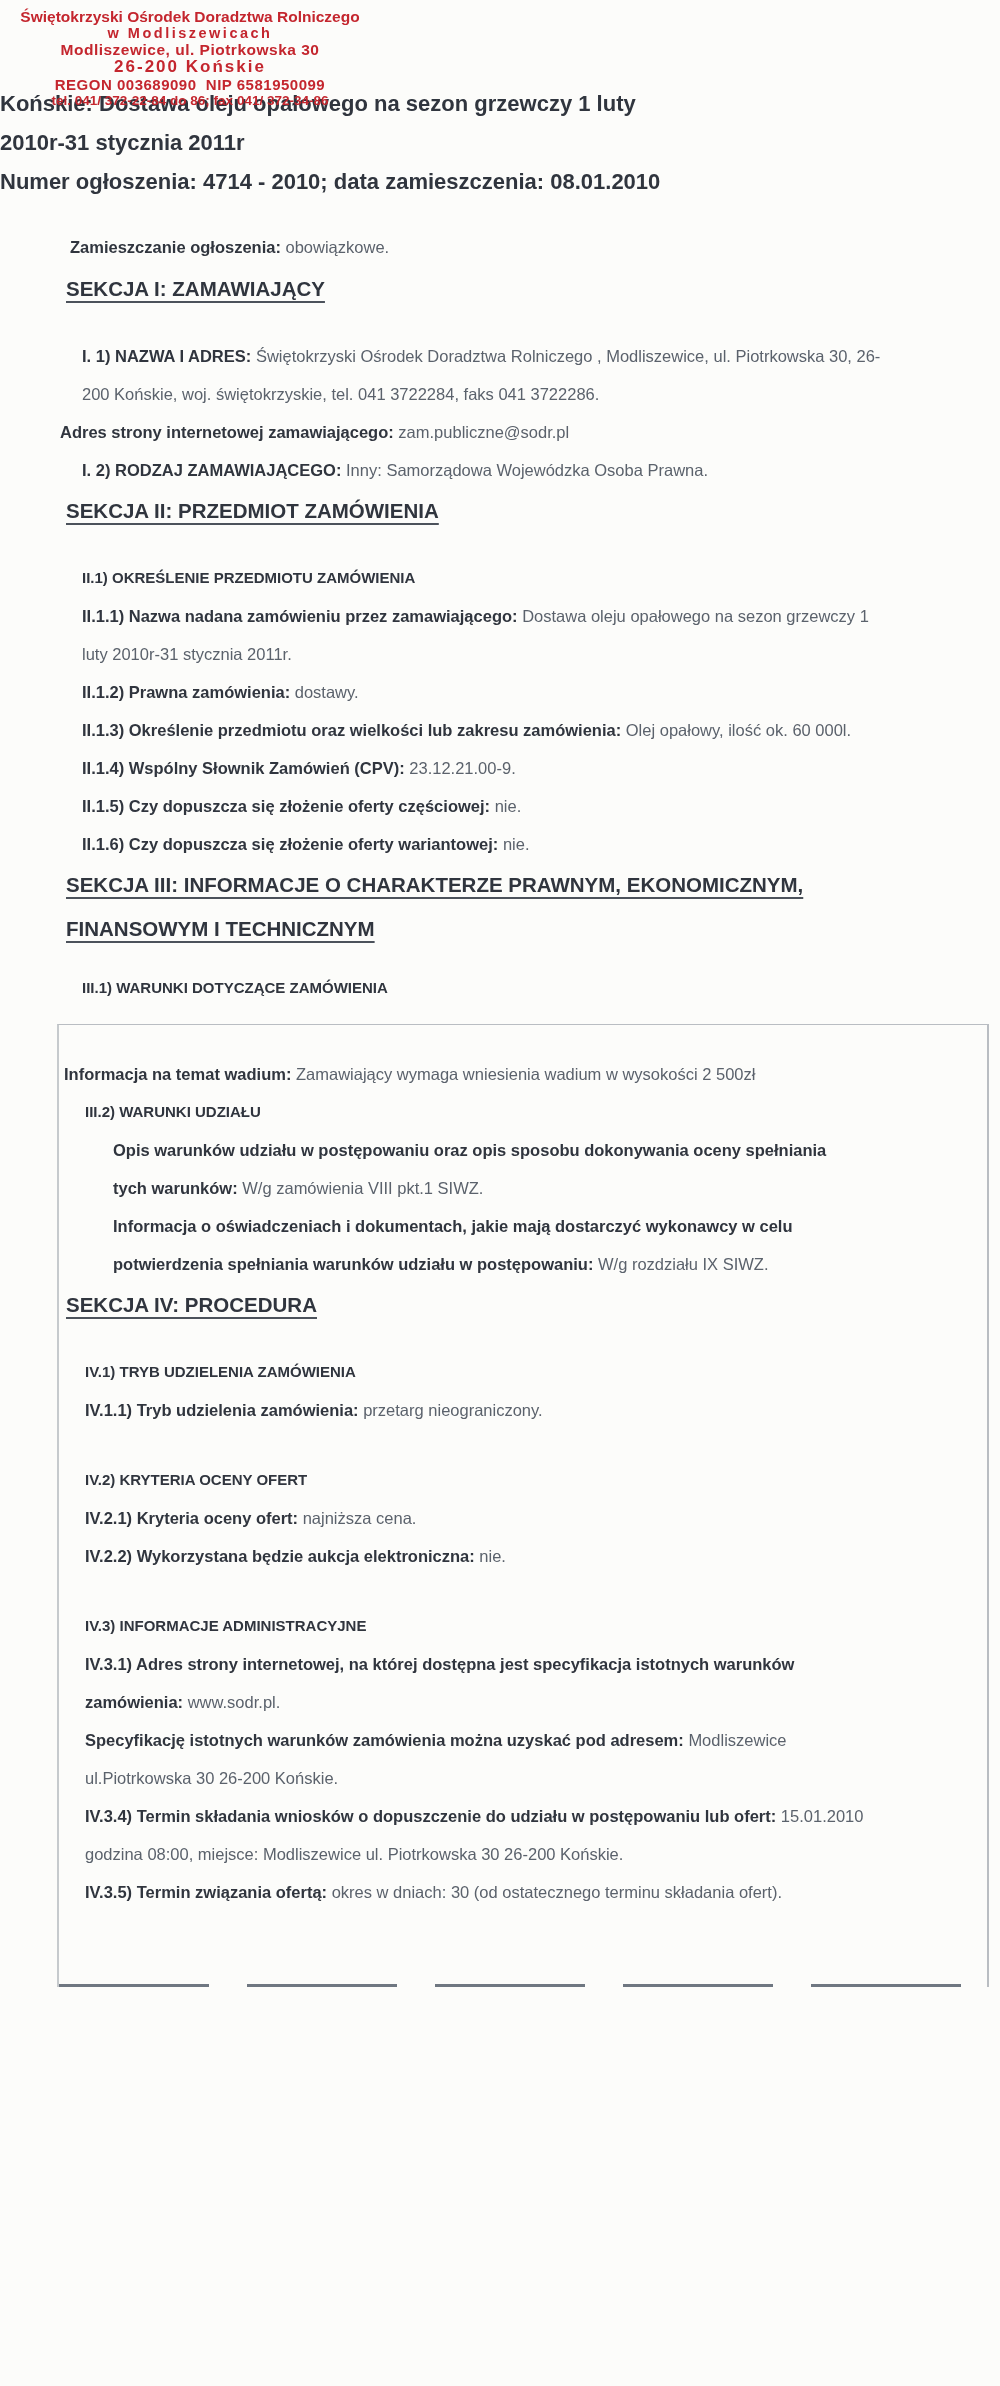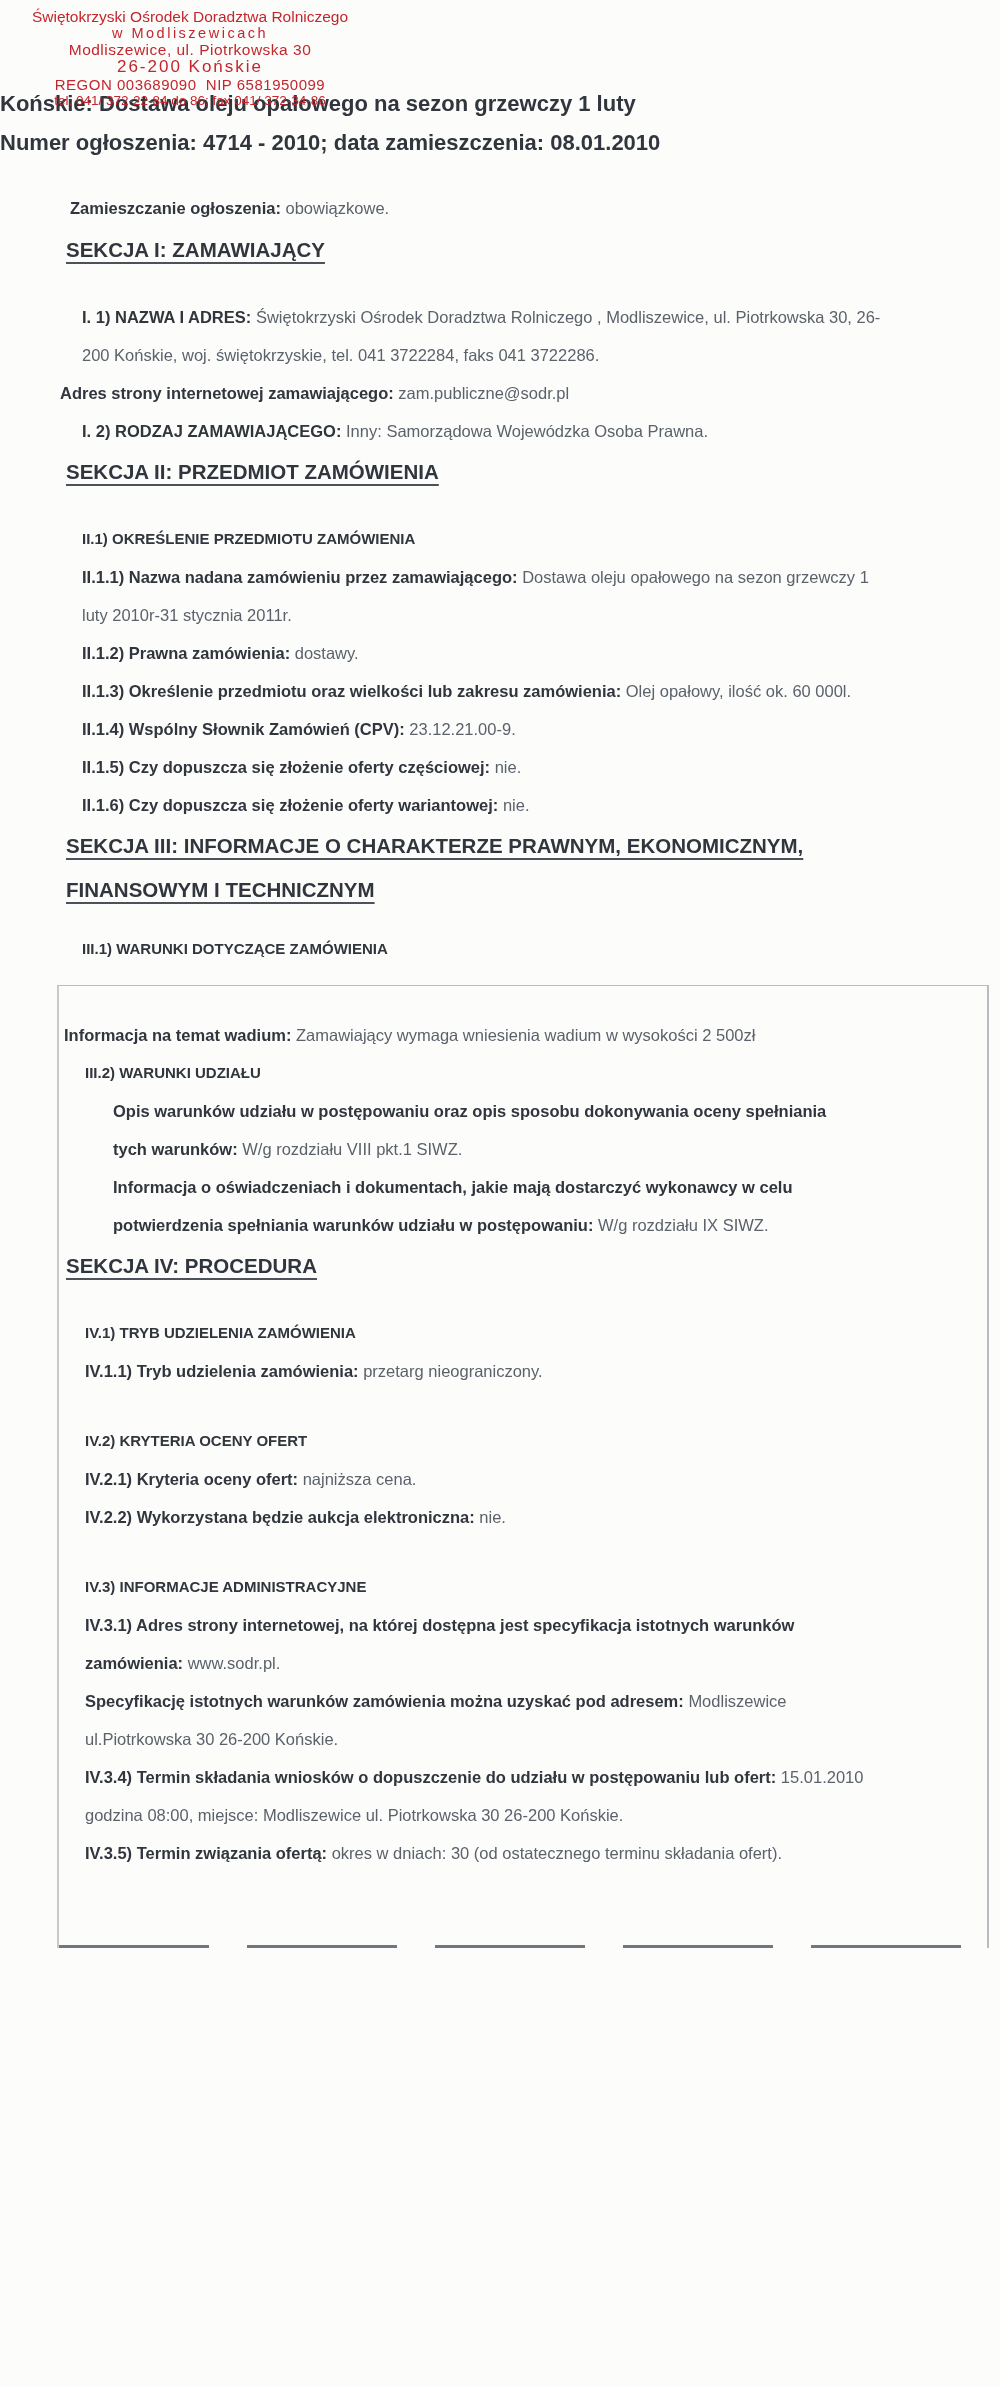--- a/index.html
+++ b/index.html
@@ -4,21 +4,21 @@
 <style>
   html,body { margin:0; padding:0; background:#ffffff; }
   .page {
     position:relative; width:1000px; height:2386px;
     background:#fcfcfa; overflow:hidden;
     font-family:"Liberation Sans", sans-serif;
     color:#5b626c;
   }
   
   .stamp { position:absolute; left:12px; top:8px; width:356px; text-align:center;
-           color:#c4262e; font-weight:normal; }
+           color:#c4262e; font-weight:bold; }
   .stamp .s1 { font-size:15.5px; line-height:17px; }
   .stamp .s2 { font-size:14.5px; line-height:16px; letter-spacing:2.5px; }
   .stamp .s3 { font-size:15.5px; line-height:17px; letter-spacing:0.5px; }
   .stamp .s4 { font-size:17px;   line-height:18px; letter-spacing:2px; }
   .stamp .s5 { font-size:15px;   line-height:17px; letter-spacing:0.5px; white-space:pre; }
   .stamp .s6 { font-size:13.5px; line-height:15px; }
   
   .title-block { padding-top:84px; }
   .title    { font-size:22px; font-weight:bold; line-height:39px; color:#30353e; }
   .subtitle { font-size:21px; font-weight:normal; line-height:39px; color:#3e4550; }
@@ -57,20 +57,21 @@
     <div class="s1">Świętokrzyski Ośrodek Doradztwa Rolniczego</div>
     <div class="s2">w Modliszewicach</div>
     <div class="s3">Modliszewice, ul. Piotrkowska 30</div>
     <div class="s4">26-200 Końskie</div>
     <div class="s5">REGON 003689090  NIP 6581950099</div>
     <div class="s6">tel. 041/ 372-22-84 do 86; fax 041/ 372-34-86</div>
   </div>
 
   <div class="title-block">
     <div class="title">Końskie: Dostawa oleju opałowego na sezon grzewczy 1 luty</div>
+    <div class="title">2010r-31 stycznia 2011r</div>
     <div class="title">Numer ogłoszenia: 4714 - 2010; data zamieszczenia: 08.01.2010</div>
   </div>
 
   <div class="intro-block">
     <p class="intro"><b>Zamieszczanie ogłoszenia:</b> <span>obowiązkowe.</span></p>
   </div>
 
   <h2 class="sec mt25"><span class="u">SEKCJA I: ZAMAWIAJĄCY</span></h2>
   <div class="bodytext mt26">
     <p class="item"><b>I. 1) NAZWA I ADRES:</b> <span>Świętokrzyski Ośrodek Doradztwa Rolniczego , Modliszewice, ul. Piotrkowska 30, 26-200 Końskie, woj. świętokrzyskie, tel. 041 3722284, faks 041 3722286.</span></p>
@@ -94,21 +95,21 @@
   <h2 class="sec mt28">
     <div><span class="u">SEKCJA III: INFORMACJE O CHARAKTERZE PRAWNYM, EKONOMICZNYM,</span></div>
     <div><span class="u">FINANSOWYM I TECHNICZNYM</span></div>
   </h2>
   <p class="item subhead mt18">III.1) WARUNKI DOTYCZĄCE ZAMÓWIENIA</p>
 
   <div class="info-box">
     <div class="bodytext mt30">
       <p class="bx-wadium"><b>Informacja na temat wadium:</b> <span>Zamawiający wymaga wniesienia wadium w wysokości 2 500zł</span></p>
       <p class="bx-item subhead">III.2) WARUNKI UDZIAŁU</p>
-      <p class="bx-nested"><b>Opis warunków udziału w postępowaniu oraz opis sposobu dokonywania oceny spełniania tych warunków:</b> <span>W/g rozdziału VIII pkt.1 SIWZ.</span></p>
+      <p class="bx-nested"><b>Opis warunków udziału w postępowaniu oraz opis sposobu dokonywania oceny spełniania tych warunków:</b> <span>W/g zamówienia VIII pkt.1 SIWZ.</span></p>
       <p class="bx-nested"><b>Informacja o oświadczeniach i dokumentach, jakie mają dostarczyć wykonawcy w celu potwierdzenia spełniania warunków udziału w postępowaniu:</b> <span>W/g rozdziału IX SIWZ.</span></p>
     </div>
 
     <h2 class="sec mt28"><span class="u">SEKCJA IV: PROCEDURA</span></h2>
     <div class="bodytext mt26">
       <p class="bx-item subhead">IV.1) TRYB UDZIELENIA ZAMÓWIENIA</p>
       <p class="bx-item"><b>IV.1.1) Tryb udzielenia zamówienia:</b> <span>przetarg nieograniczony.</span></p>
     </div>
     <div class="bodytext mt32">
       <p class="bx-item subhead">IV.2) KRYTERIA OCENY OFERT</p>

